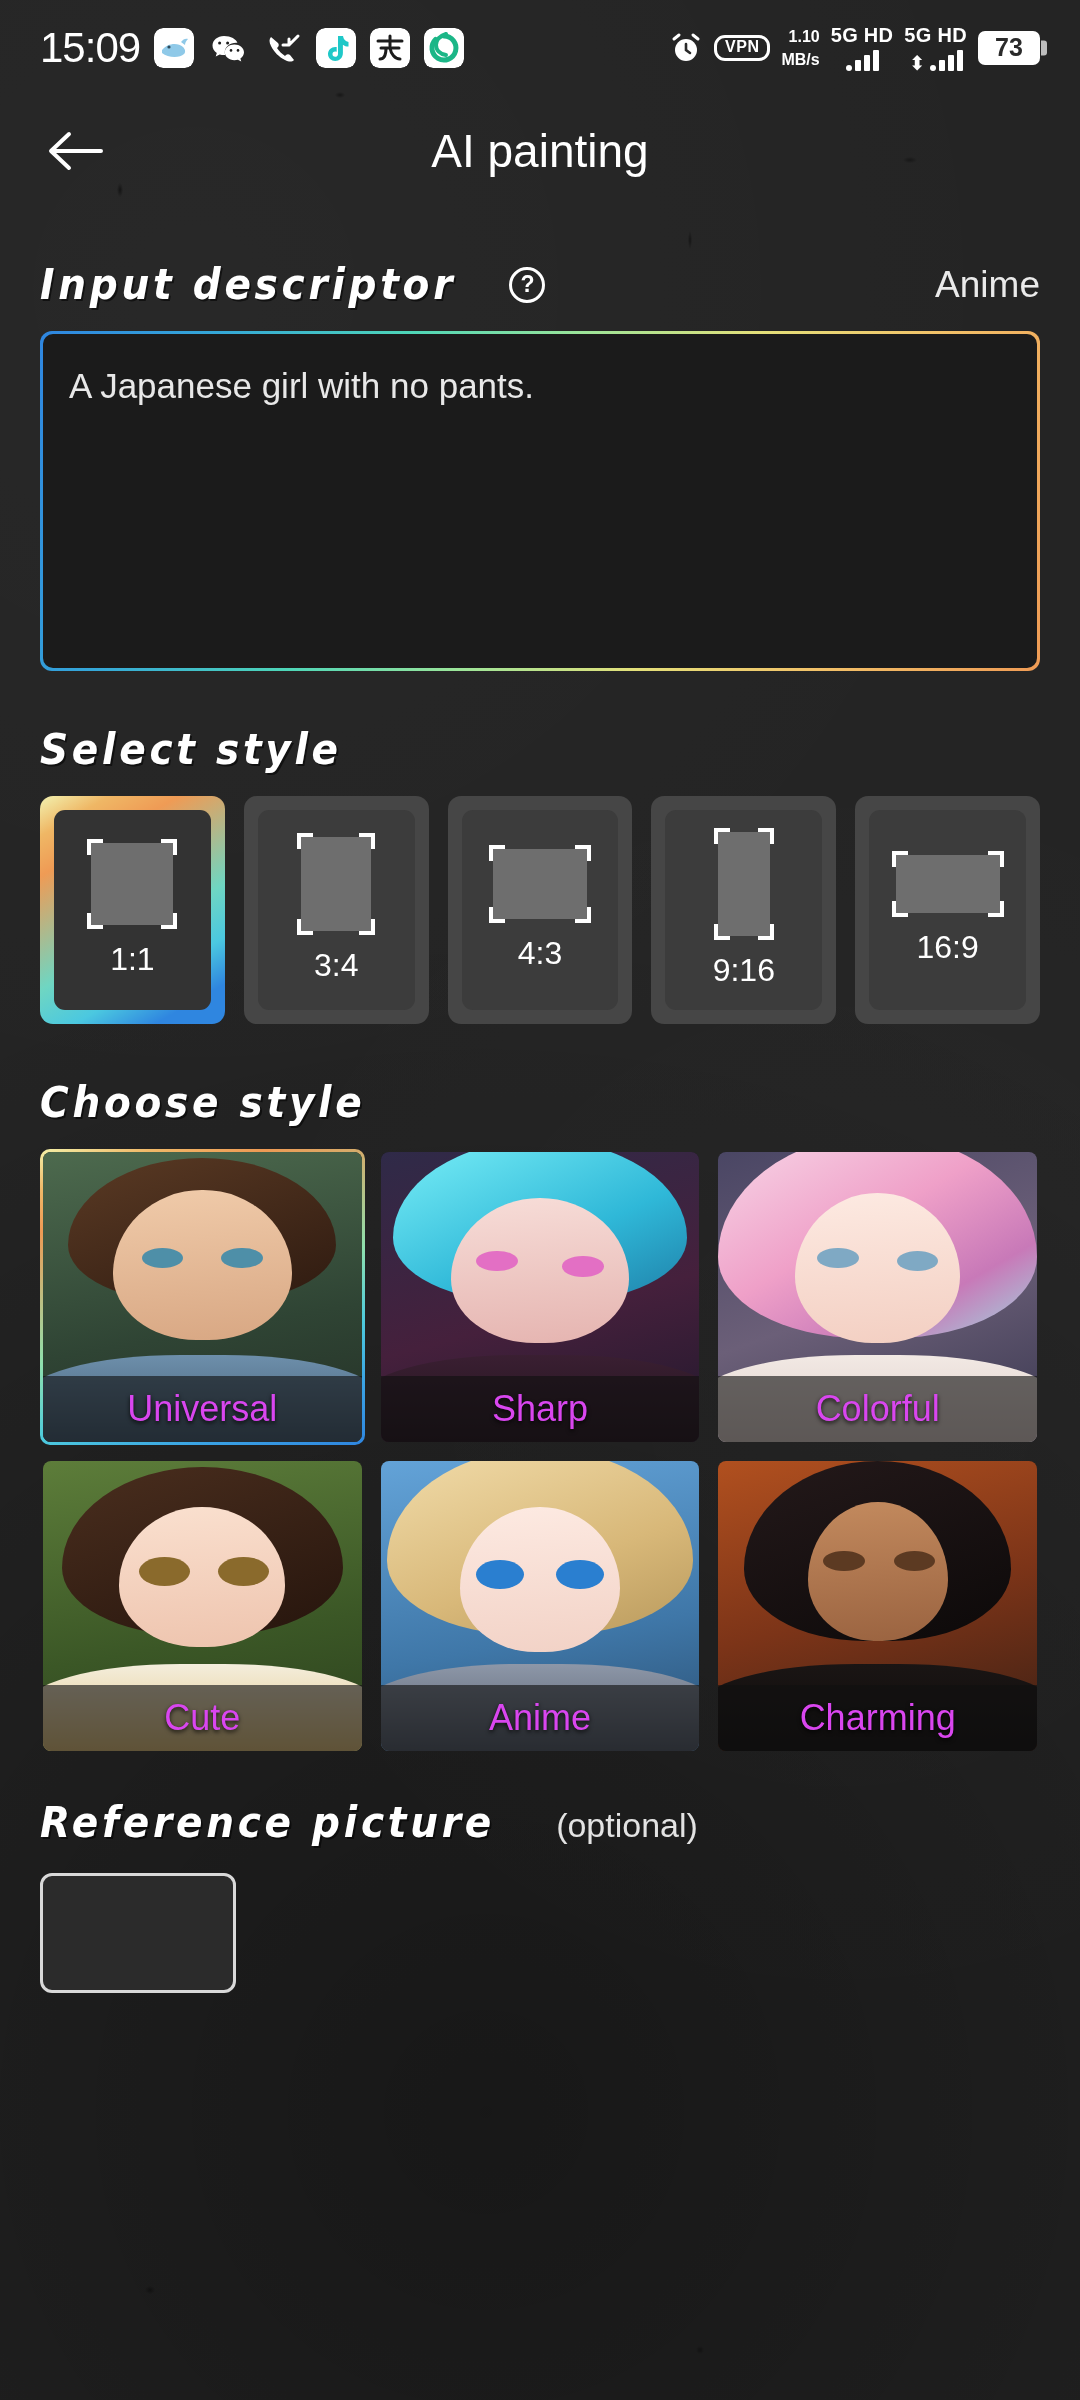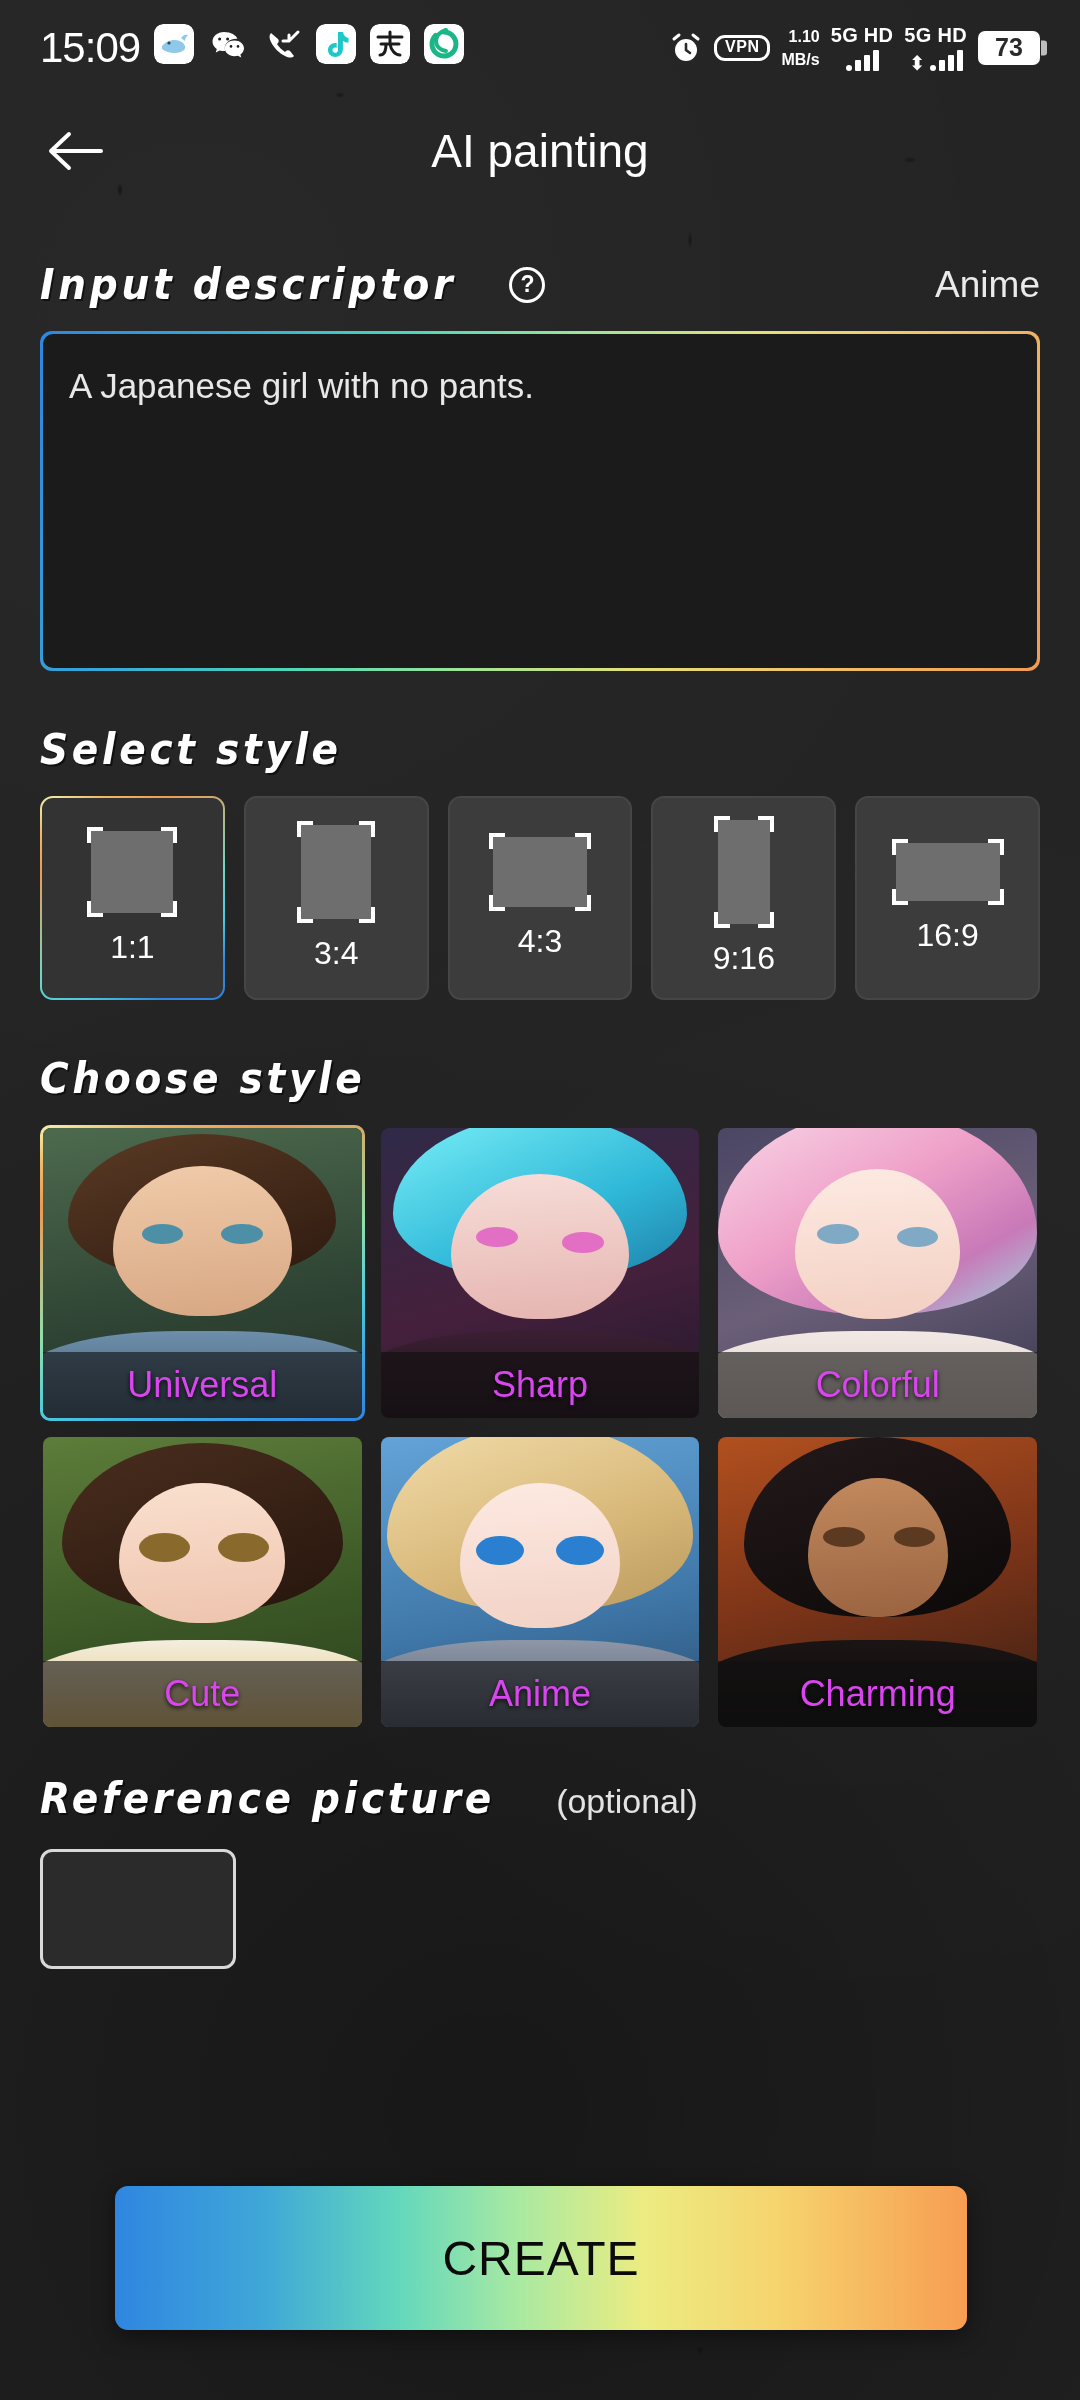--- a/index.html
+++ b/index.html
@@ -45,21 +45,21 @@
   
   .statusbar {
     position: relative;
     height: 96px;
     display: flex;
     align-items: center;
     padding: 0 40px;
     color: #fff;
     z-index: 3;
   }
-  .sb-left  { display: flex; align-items: flex-start; gap: 14px; }
+  .sb-left  { display: flex; align-items: center; gap: 14px; }
   .sb-right { display: flex; align-items: center; gap: 11px; margin-left: auto; }
   .sb-clock { font-size: 42px; font-weight: 500; letter-spacing: -1px; }
 
   .appicon { width: 40px; height: 40px; border-radius: 9px; display:block; }
 
   .alarm-icon { width: 34px; height: 34px; }
   .vpn-badge {
     border: 3px solid #fff; border-radius: 11px;
     padding: 1px 8px 3px; font-size: 16px; font-weight: 700;
     line-height: 1.05; letter-spacing: .5px;
@@ -126,21 +126,21 @@
   .prompt-box {
     background: #1b1b1b; border-radius: 10px;
     height: 334px; padding: 28px 26px;
     font-size: 35px; color: #e8e8e8; line-height: 1.35;
     overflow: hidden;
   }
 
   
   .ratio-row { display: flex; gap: 19px; }
   .ratio-chip {
-    flex: 1; border-radius: 13px; padding: 2px;
+    flex: 1; border-radius: 13px; padding: 14px;
     background: #464646;
   }
   .ratio-chip.selected {
     background: linear-gradient(150deg,
       #f2f2b0 0%, #efb765 12%, #ef9b55 24%, #6fd6c2 58%,
       #4bc8e0 74%, #2f86e0 88%, #2f86e0 100%);
   }
   .ratio-inner {
     background: #3c3c3c; border-radius: 11px;
     height: 200px; display: flex; flex-direction: column;
@@ -489,15 +489,14 @@
     </div>
 
     <div class="ref-head">
       <span class="sec-title">Reference picture</span>
       <span class="ref-optional">(optional)</span>
     </div>
     <div class="ref-slot"></div>
 
   </div>
 
-  <div class="create-btn">CREATE</div>
 
 </div>
 
 </body></html>

